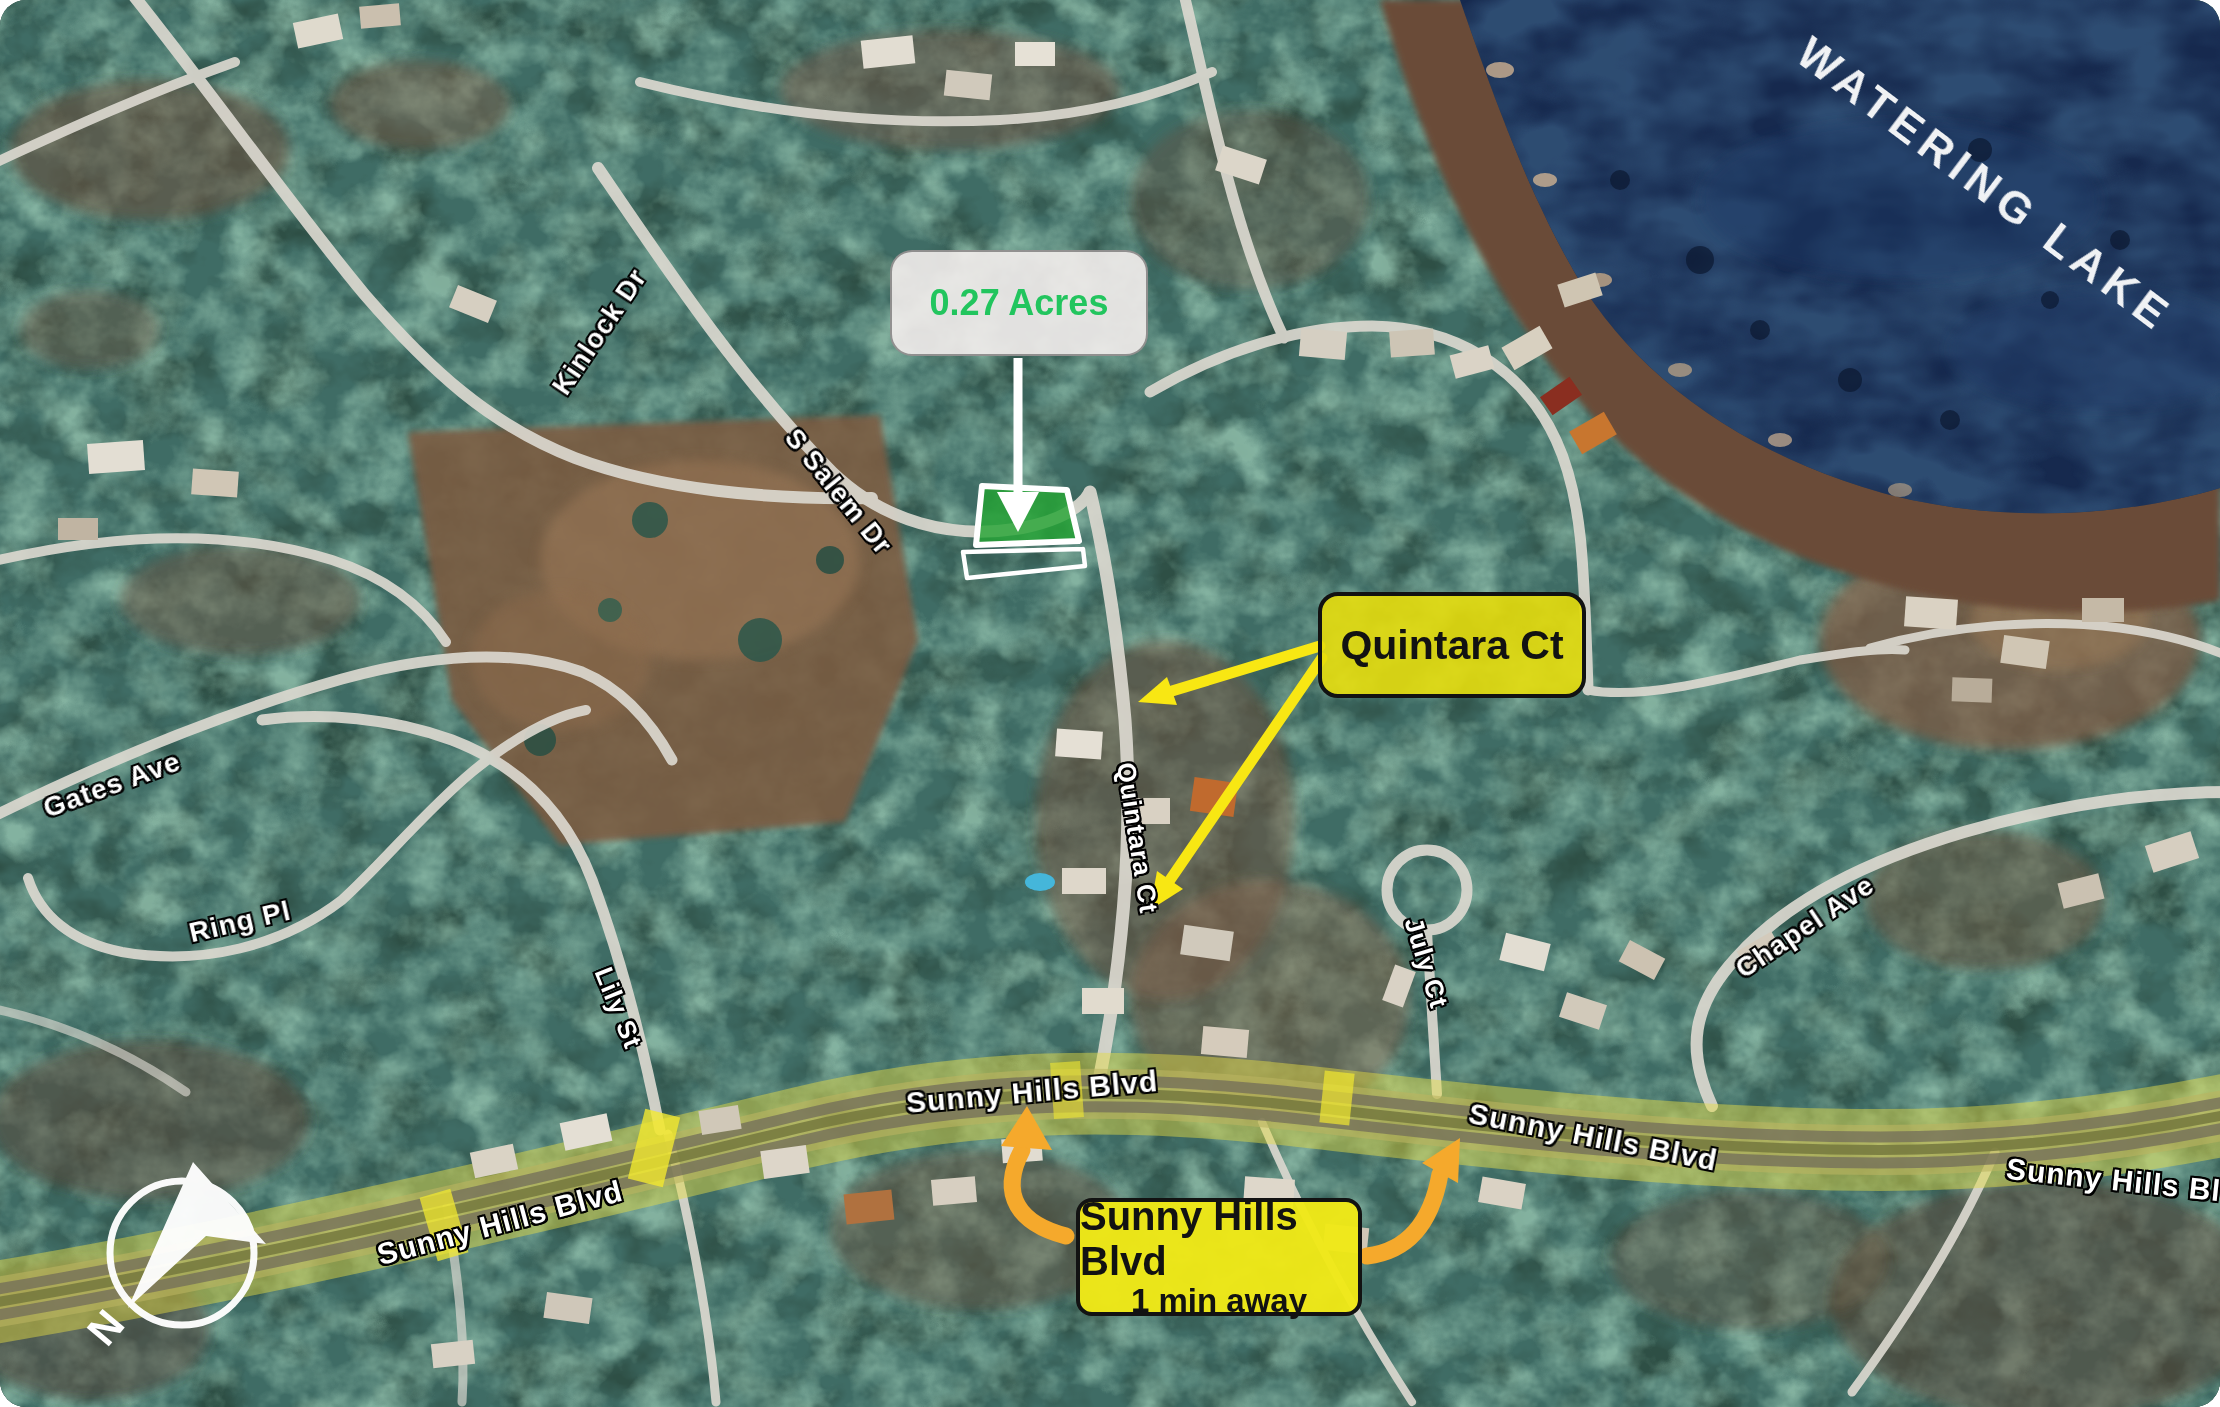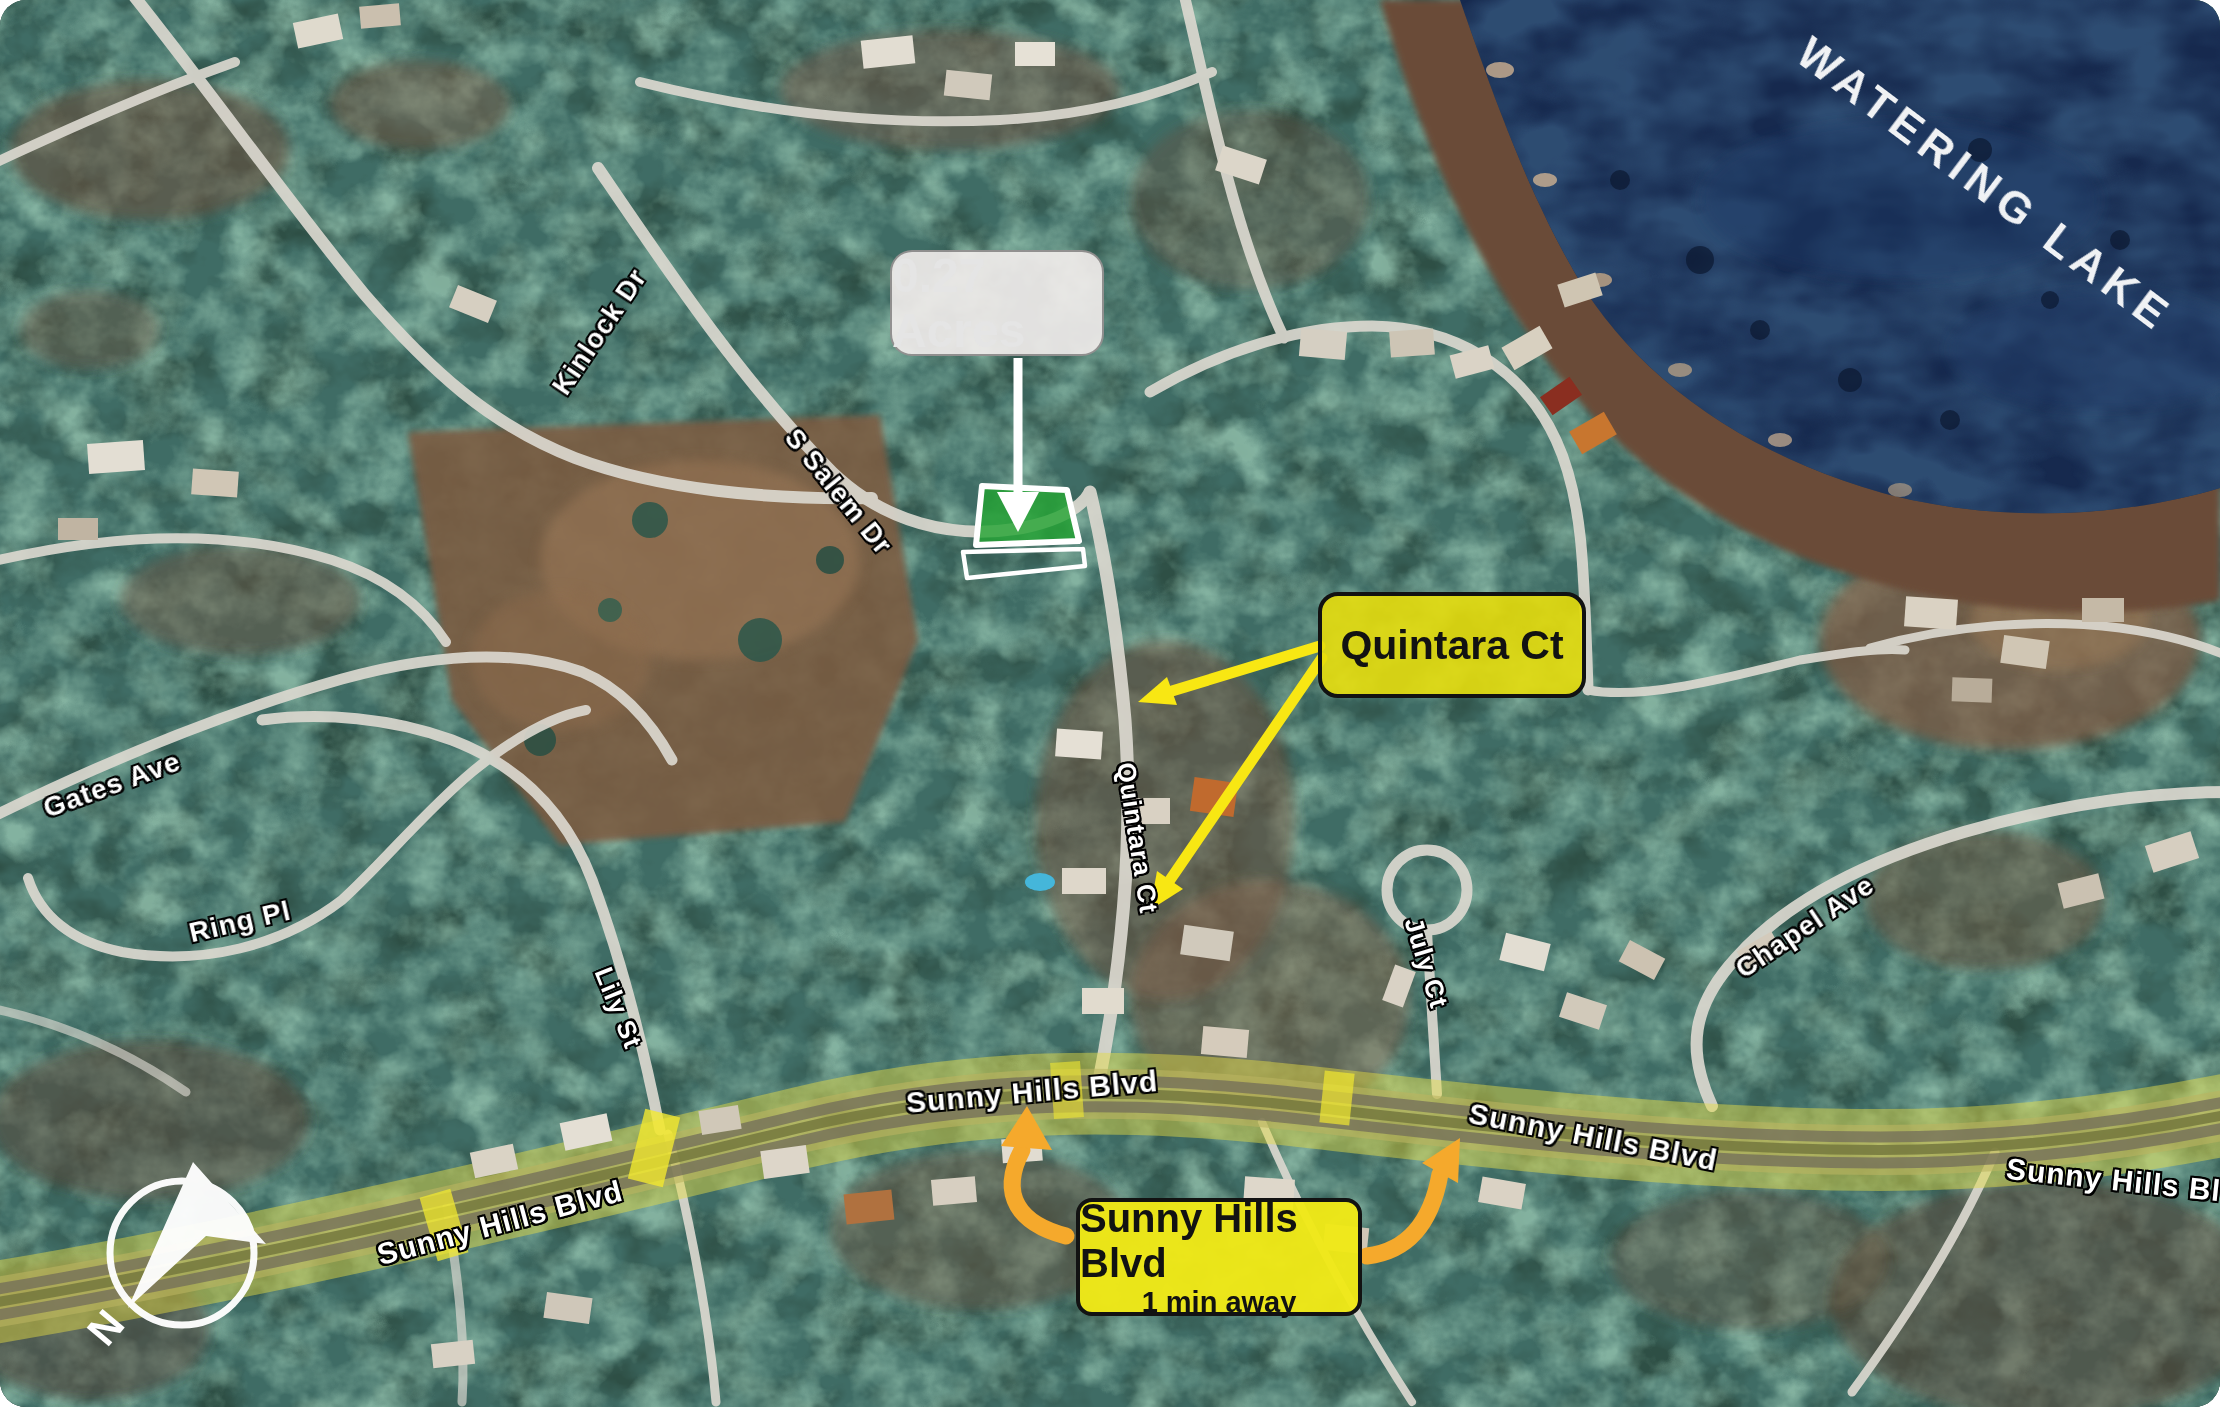--- a/index.html
+++ b/index.html
@@ -27,31 +27,31 @@
   #sl-sunny4  {left:2132px;top:1182px;font-size:30px; transform:translate(-50%,-50%) rotate(6deg);}
 
   
   #lake-label{position:absolute;left:1985px;top:185px;color:rgba(255,255,255,.93);
       font-weight:700;font-size:44px;letter-spacing:7px;white-space:nowrap;
       transform:translate(-50%,-50%) rotate(37deg);}
 
   
   .callout{position:absolute;display:flex;flex-direction:column;align-items:center;
            justify-content:center;box-sizing:border-box;}
-  #acres-box{left:890px;top:250px;width:214px;height:106px;
+  #acres-box{left:890px;top:250px;width:258px;height:106px;
       background:rgba(244,238,237,.90);border:2px solid rgba(60,60,60,.5);
-      border-radius:22px;color:#e5e5e5;font-size:48px;font-weight:700;}
+      border-radius:22px;color:#22c55e;font-size:36px;font-weight:700;}
   #quintara-box{left:1318px;top:592px;width:268px;height:106px;
       background:rgba(230,221,12,.90);border:4px solid #121212;
       border-radius:20px;color:#121212;font-size:41px;font-weight:700;}
   #sunny-box{left:1076px;top:1198px;width:286px;height:118px;
       background:rgba(240,233,22,.96);border:4px solid #121212;
       border-radius:16px;color:#121212;font-weight:700;line-height:1.12;}
   #sunny-box .l1{font-size:40px;}
-  #sunny-box .l2{font-size:29px;}
+  #sunny-box .l2{font-size:33px;}
 
   
   #compass-n{position:absolute;left:106px;top:1328px;color:#fff;font-weight:700;
       font-size:42px;transform:translate(-50%,-50%) rotate(-50deg);}
 </style>
 </head>
 <body>
 
 <div id="map">
 

